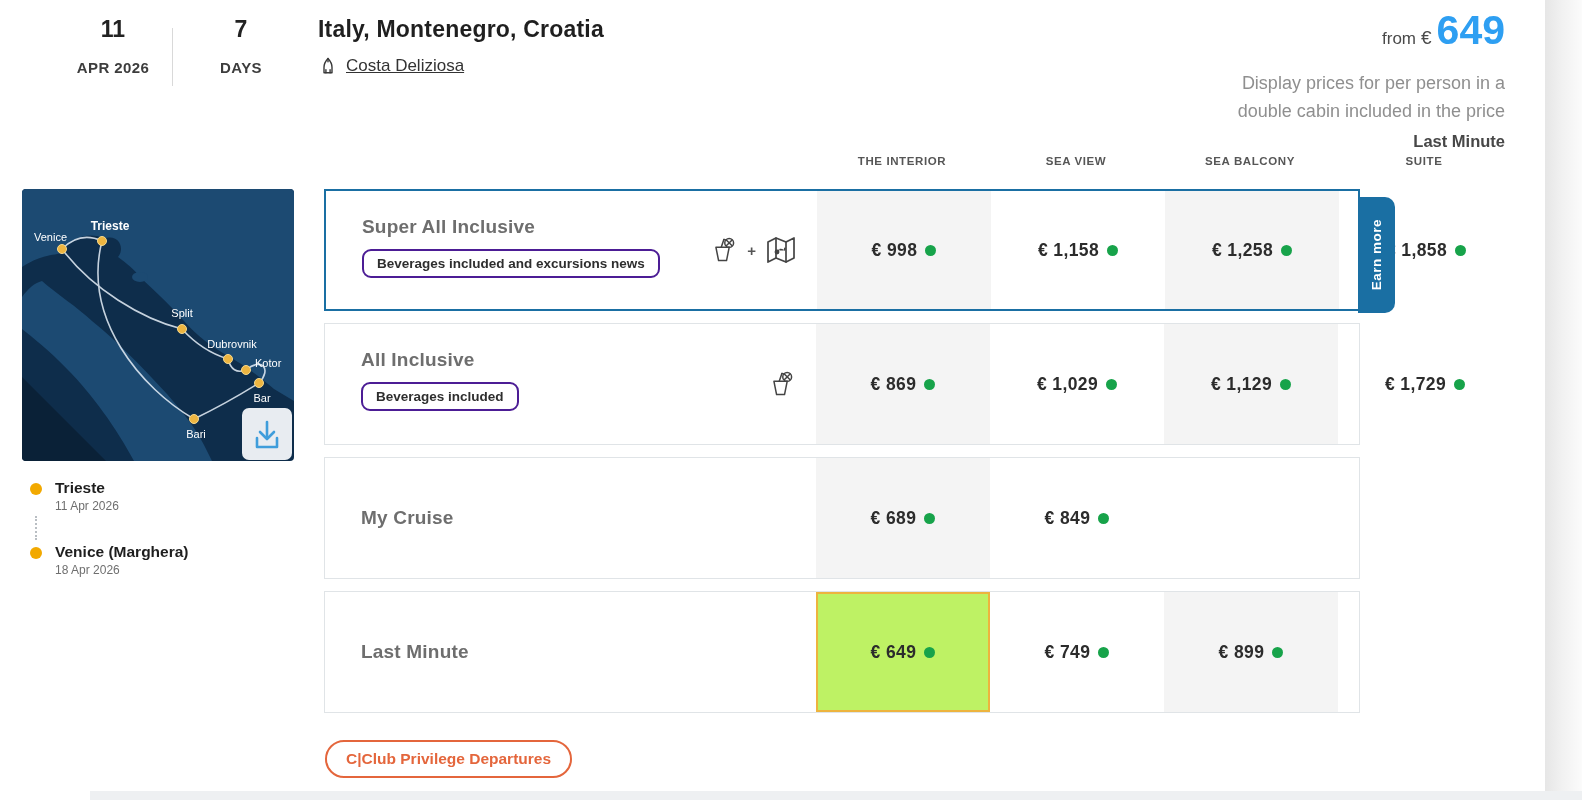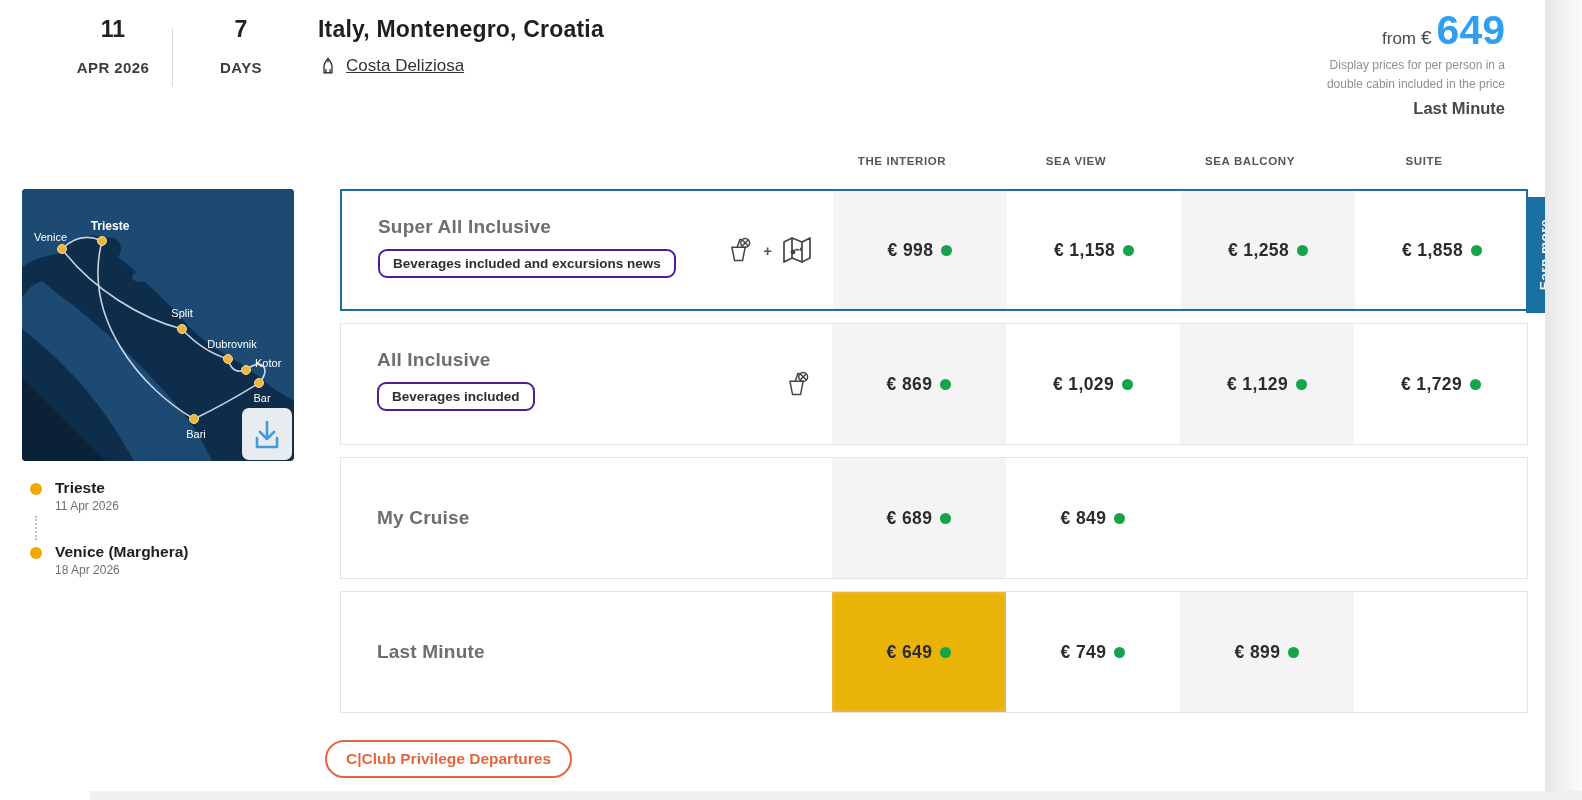--- a/index.html
+++ b/index.html
@@ -16,51 +16,51 @@
   #header-divider{position:absolute;left:172px;top:28px;width:1px;height:58px;background:#d9d9d9;}
   #title-block{position:absolute;left:318px;top:16px;}
   .trip-title{font-size:23px;font-weight:bold;color:#1f1f1f;letter-spacing:.2px;}
   .ship-row{margin-top:13px;display:flex;align-items:center;gap:8px;}
   .ship-link{font-size:17px;color:#333;text-decoration:underline;cursor:pointer;}
   #price-block{position:absolute;right:77px;top:10px;text-align:right;width:340px;}
   .from-line{display:flex;justify-content:flex-end;align-items:baseline;gap:5px;}
   .from-word{font-size:17px;color:#4a4a4a;}
   .from-cur{font-size:19px;color:#4a4a4a;}
   .from-val{font-size:41px;font-weight:bold;line-height:1;}
-  .price-note{font-size:12px;color:#8f8f8f;line-height:1.55;margin-top:5px;}
+  .price-note{font-size:18px;color:#8f8f8f;line-height:1.55;margin-top:19px;}
   .price-cat{font-size:16.5px;font-weight:bold;color:#474747;margin-top:6px;}
   
   #col-headers{position:absolute;left:815px;top:155px;width:696px;display:grid;grid-template-columns:repeat(4,1fr);}
   .col-header{text-align:center;font-size:11.5px;font-weight:bold;color:#565656;letter-spacing:.6px;}
   
   #map{position:absolute;left:22px;top:189px;width:272px;height:272px;border-radius:4px;overflow:hidden;}
   
   #itinerary{position:absolute;left:30px;top:479px;}
   .itin-stop{display:flex;gap:13px;}
   .itin-dot{width:12px;height:12px;border-radius:50%;background:#f2a900;margin-top:4px;flex:0 0 auto;}
   .itin-name{font-size:15.5px;font-weight:bold;color:#1e1e1e;}
   .itin-date{font-size:12px;color:#6f6f6f;margin-top:2px;}
   .itin-connector{height:24px;width:0;border-left:2px dotted #b9bec3;margin:3px 0 3px 5px;}
   
-  #price-rows{position:absolute;left:340px;top:189px;width:1188px;}
+  #price-rows{position:absolute;left:324px;top:189px;width:1036px;}
   .price-row{position:relative;height:122px;box-sizing:border-box;border:1px solid #e0e4e7;
     margin-bottom:12px;display:flex;background:#fff;}
   .price-row.selected{border:2px solid #1a6fa3;}
   .row-label-zone{width:491px;flex:0 0 auto;position:relative;box-sizing:border-box;padding:25px 0 0 36px;}
   .row-label-zone.centered{display:flex;align-items:center;padding-top:0;}
   .row-title{font-size:19px;font-weight:bold;color:#6e6e6e;letter-spacing:.2px;}
   .row-badge{display:inline-block;margin-top:11px;border:2px solid #4c1d95;border-radius:9px;
     padding:5px 13px;font-size:13.5px;font-weight:bold;color:#2e2e2e;background:#fff;}
   .row-icons{position:absolute;right:20px;top:50%;transform:translateY(-50%);
     display:flex;align-items:center;gap:9px;color:#444;}
   .plus-glyph{font-size:15px;font-weight:bold;color:#555;}
   .price-cell{width:174px;flex:0 0 auto;display:flex;align-items:center;justify-content:center;
     gap:8px;box-sizing:border-box;}
   .price-cell.shaded{background:#f4f4f4;}
-  .price-cell.highlight{background:#eab308;border:2px solid #edb43e;}
+  .price-cell.highlight{background:#bef264;border:2px solid #edb43e;}
   .price-text{font-size:17.5px;font-weight:bold;color:#2c2c2c;letter-spacing:.4px;}
   .dot{width:11px;height:11px;border-radius:50%;background:#17a34a;flex:0 0 auto;}
   .earn-tab{position:absolute;left:100%;top:6px;width:37px;height:116px;background:#1a6fa3;
     border-radius:0 10px 10px 0;display:flex;align-items:center;justify-content:center;cursor:pointer;}
   .earn-tab span{writing-mode:vertical-rl;transform:rotate(180deg);color:#fff;font-weight:bold;
     font-size:13.5px;letter-spacing:.5px;}
   
   #cclub-btn{position:absolute;left:325px;top:740px;border:2px solid #e4663c;color:#e4663c;
     border-radius:19px;padding:8px 19px;font-size:15.5px;font-weight:bold;background:#fff;cursor:pointer;
     font-family:inherit;}

